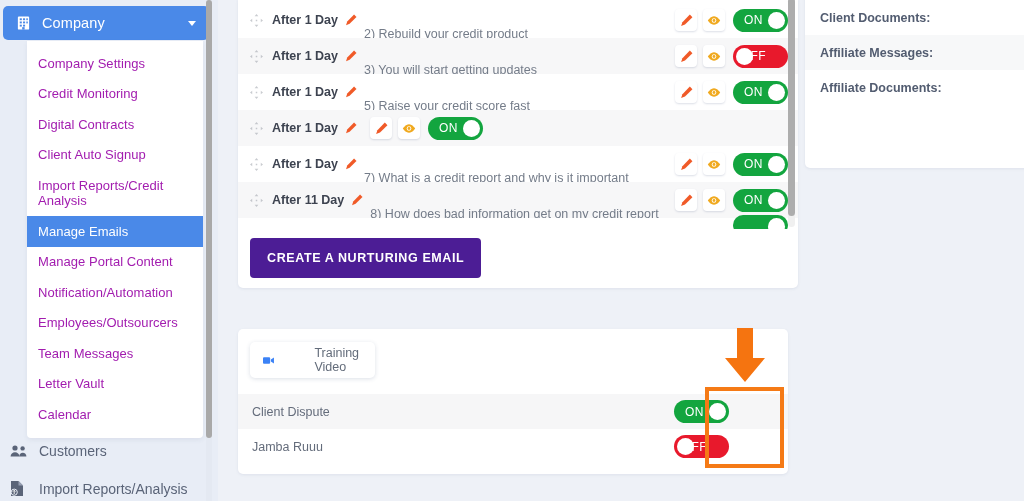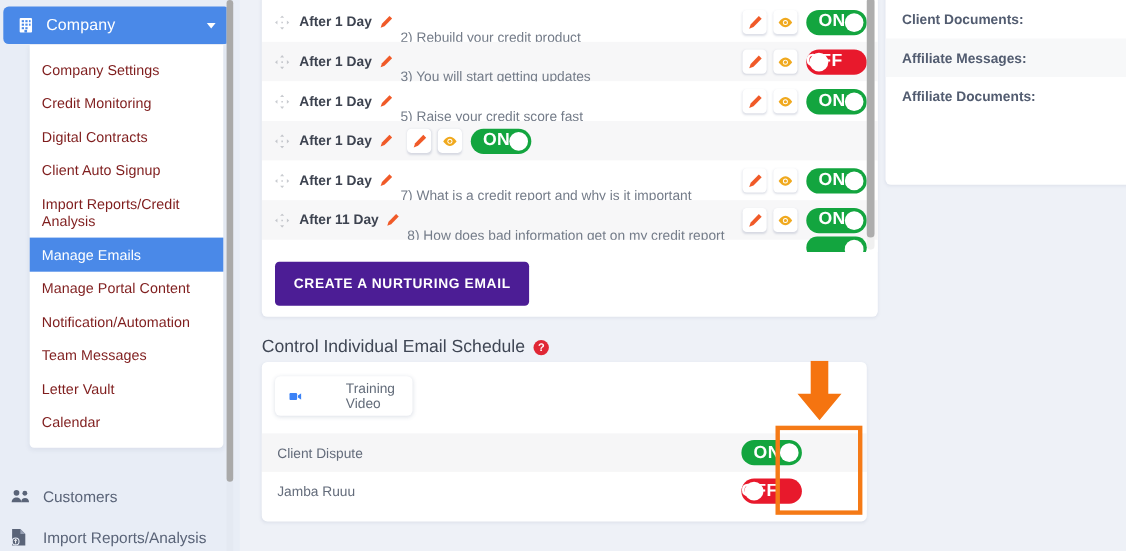--- a/index.html
+++ b/index.html
@@ -47,21 +47,21 @@
   }
   .submenu {
     position: absolute; left: 27px; top: 41px;
     width: 176px;
     background: #fff;
     border-radius: 0 0 4px 4px;
     box-shadow: 0 2px 5px rgba(40,60,100,.07);
     padding: 7px 0 8px 0;
   }
   .submenu-item {
-    font-size: 13px; color: #7f1d1d;
+    font-size: 13px; color: #a21caf;
     padding: 7.5px 0 7.5px 11px;
     line-height: 15.5px;
     cursor: pointer;
     letter-spacing: .05px;
   }
   .submenu-item.active {
     background: #4a89e8; color: #fff;
     font-weight: 500;
   }
   .side-root {
@@ -128,21 +128,21 @@
   }
   .toggle.on { background: #13a53f; justify-content: flex-start; }
   .toggle.off { background: #e8192c; justify-content: flex-end; }
   .toggle .knob {
     width: 17px; height: 17px; border-radius: 50%;
     background: #fff; position: absolute; top: 3px;
   }
   .toggle.on .knob { right: 3px; }
   .toggle.off .knob { left: 3px; }
   .toggle .tlabel {
-    font-size: 16px; font-weight: bold; color: #fff;
+    font-size: 12px; font-weight: normal; color: #fff;
     letter-spacing: .4px;
   }
   .toggle.on .tlabel { margin-left: 11px; }
   .toggle.off .tlabel { margin-right: 22px; }
 
   .list-scrollbar {
     position: absolute; right: 3px; top: 2px;
     width: 7px; height: 229px; background: #f0f0f0; border-radius: 4px;
   }
   .list-scrollbar .thumb {
@@ -249,20 +249,21 @@
 
     <div class="submenu">
       <div class="submenu-item">Company Settings</div>
       <div class="submenu-item">Credit Monitoring</div>
       <div class="submenu-item">Digital Contracts</div>
       <div class="submenu-item">Client Auto Signup</div>
       <div class="submenu-item">Import Reports/Credit Analysis</div>
       <div class="submenu-item active">Manage Emails</div>
       <div class="submenu-item">Manage Portal Content</div>
       <div class="submenu-item">Notification/Automation</div>
+      <div class="submenu-item">Employees/Outsourcers</div>
       <div class="submenu-item">Team Messages</div>
       <div class="submenu-item">Letter Vault</div>
       <div class="submenu-item">Calendar</div>
     </div>
 
     <div class="side-root" style="top:443px;">
       <span class="ic">
         <svg width="18" height="14" viewBox="0 0 18 14">
           <circle cx="5" cy="4" r="2.6" fill="#5a6478"></circle>
           <circle cx="12.6" cy="4.4" r="2.2" fill="#5a6478"></circle>
@@ -466,24 +467,20 @@
         </div>
 
         <div class="list-scrollbar">
           <div class="thumb"></div>
         </div>
       </div>
 
       <button class="nurture-btn">CREATE A NURTURING EMAIL</button>
     </div>
 
-    <div class="section-title">
-      <span>Control Individual Email Schedule</span>
-      <span class="help-dot">?</span>
-    </div>
 
     <div class="card schedule-card">
       <div class="training-btn">
         <svg width="15" height="11" viewBox="0 0 16 11">
           <rect x="0" y="1" width="10" height="9" rx="1.4" fill="#3b82f6"></rect>
           <path d="M11 4.2L15.4 1.4v8.2L11 6.8z" fill="#3b82f6"></path>
         </svg>
         <span class="tv-label">Training Video</span>
       </div>
 

